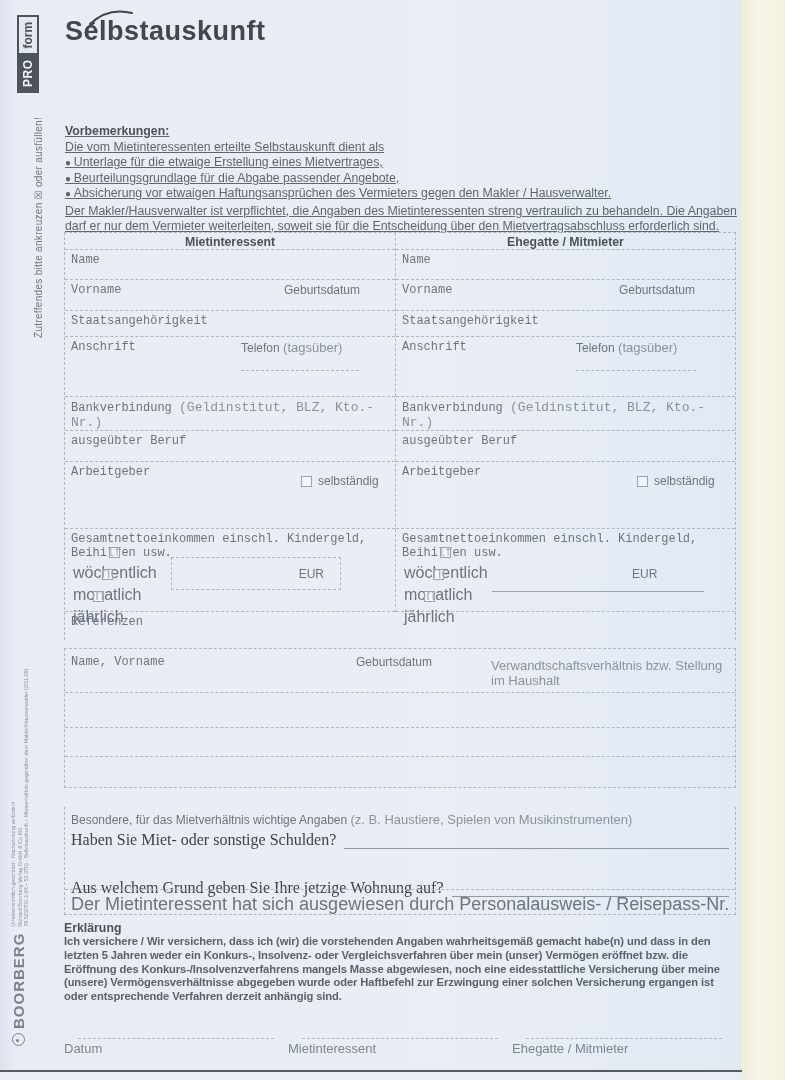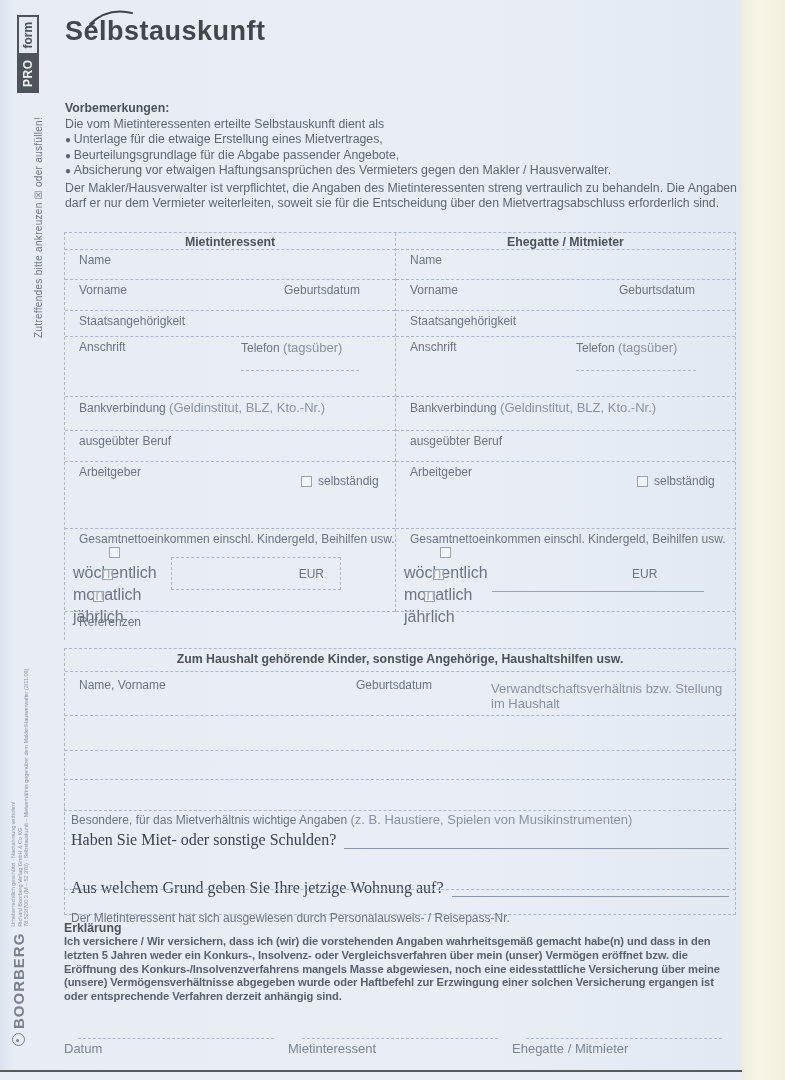--- a/index.html
+++ b/index.html
@@ -32,35 +32,35 @@
   .bb-name{font-size:15px;font-weight:bold;color:#7a828e;letter-spacing:1px;display:flex;align-items:center;gap:4px;}
   .bb-logo{width:11px;height:11px;border:1.5px solid #7a828e;border-radius:50%;display:inline-block;position:relative;}
   .bb-logo::after{content:"";position:absolute;left:2.5px;top:2.5px;width:3px;height:3px;background:#7a828e;border-radius:50%;}
   .bb-lines{display:flex;flex-direction:column;font-size:5.6px;line-height:6.6px;color:#8d95a2;letter-spacing:-.1px;}
 
   .pen-mark{position:absolute;left:84px;top:4px;}
 
   
   .title{position:absolute;left:65px;top:16px;font-size:27px;font-weight:bold;color:#42474e;letter-spacing:.5px;}
 
-  .intro{position:absolute;left:65px;top:101px;width:672px;font-size:12.3px;color:#5f6670;line-height:15.5px;}
+  .intro{position:absolute;left:65px;top:124px;width:672px;font-size:12.3px;color:#5f6670;line-height:15.5px;text-decoration:underline;}
   .intro .h{font-weight:bold;color:#4c525a;}
   .intro .b::before{content:"● ";font-size:10px;color:#5f6670;}
   .intro .note{margin-top:2px;}
 
   
   .persons{position:absolute;left:64px;top:232px;width:672px;border:1px dashed var(--ln);border-bottom:none;box-sizing:border-box;}
   .cols{display:flex;}
   .colL{width:330px;position:relative;}
   .colR{flex:1;border-left:1px dashed var(--ln);position:relative;}
   .row{position:relative;border-bottom:1px dashed var(--ln);box-sizing:border-box;}
   .hr16{height:17px;} .r30{height:30px;} .r31{height:31px;} .r26{height:26px;}
   .r60{height:60px;} .r34{height:34px;} .r67{height:67px;} .r83{height:83px;border-bottom:1px dashed var(--ln);}
   .chead{font-size:12.3px;font-weight:bold;color:#4c525a;text-align:center;padding-top:2px;}
-  .lbl{position:absolute;left:14px;top:3px;font-size:12px;color:#6d7480;}
+  .lbl{position:absolute;left:6px;top:3px;font-size:12px;color:#6d7480;font-family:Liberation Mono, monospace;}
   .lbl2{position:absolute;top:3px;font-size:12px;color:#6d7480;}
   .note{font-size:13px;color:#8a92a0;}
   .tel-line{position:absolute;height:0;border-bottom:1px dashed var(--ln);}
   .cb{width:11px;height:11px;border:1px solid #98a3b4;background:rgba(255,255,255,.45);display:inline-block;box-sizing:border-box;}
   .cbline{position:absolute;left:8px;display:flex;align-items:center;gap:6px;font-size:16px;color:#6d7480;flex-direction:column;}
   .selb{position:absolute;display:flex;align-items:center;gap:6px;font-size:12px;color:#6d7480;}
   .eurbox{position:absolute;left:106px;top:28px;width:170px;height:33px;border:1px dashed var(--ln);
     display:flex;align-items:center;justify-content:flex-end;padding-right:16px;box-sizing:border-box;
     font-size:12px;color:#6d7480;}
   .eur-r{position:absolute;left:236px;top:38px;font-size:12px;color:#6d7480;}
@@ -75,21 +75,21 @@
   .hh-row:last-child{border-bottom:none;}
 
   
   .details{position:absolute;left:64px;top:807px;width:672px;height:108px;border-left:1px dashed var(--ln);
     border-right:1px dashed var(--ln);border-bottom:1px dashed var(--ln);box-sizing:border-box;}
   .bes{position:absolute;left:6px;top:5px;font-size:12px;color:#6d7480;}
   .q{position:absolute;left:6px;right:6px;display:flex;align-items:flex-end;font-family:"Liberation Serif",serif;
     font-size:16px;color:#3c4350;}
   .q .qline{flex:1;border-bottom:1.2px solid #8d97a6;margin-left:8px;height:15px;}
   .sep{position:absolute;left:0;right:0;border-bottom:1px dashed var(--ln);}
-  .ausweis{position:absolute;left:6px;top:104px;font-size:12px;color:#6d7480;}
+  .ausweis{position:absolute;left:6px;top:87px;font-size:18px;color:#6d7480;}
 
   
   .decl{position:absolute;left:64px;top:921px;width:676px;}
   .decl .h{font-size:12.3px;font-weight:bold;color:#4c525a;}
   .decl .body{font-size:11.2px;font-weight:bold;color:#5a616c;line-height:13.8px;letter-spacing:-.1px;}
 
   
   .sig{position:absolute;left:64px;top:1030px;width:672px;display:flex;}
   .sig-cell{flex:1;}
   .sig-line{height:8px;border-bottom:1px dashed var(--ln);margin:0 14px;}
@@ -240,21 +240,20 @@
           <span class="eur-uline"></span>
         </div>
       </div>
     </div>
     <div class="referenzen">
       <span class="lbl">Referenzen</span>
     </div>
   </div>
 
   <div class="household">
-    <div class="hh-title">Zum Haushalt gehörende Kinder, sonstige Angehörige, Haushaltshilfen usw.</div>
     <div class="hh-head">
       <span class="lbl" style="top:6px;">Name, Vorname</span>
       <span class="lbl2" style="left:291px;top:6px;">Geburtsdatum</span>
       <span class="lbl2 note" style="left:426px;top:9px;">Verwandtschaftsverhältnis bzw. Stellung im Haushalt</span>
     </div>
     <div class="hh-row" style="height:34px;"></div>
     <div class="hh-row" style="height:28px;"></div>
     <div class="hh-row" style="height:30px;"></div>
   </div>
 

